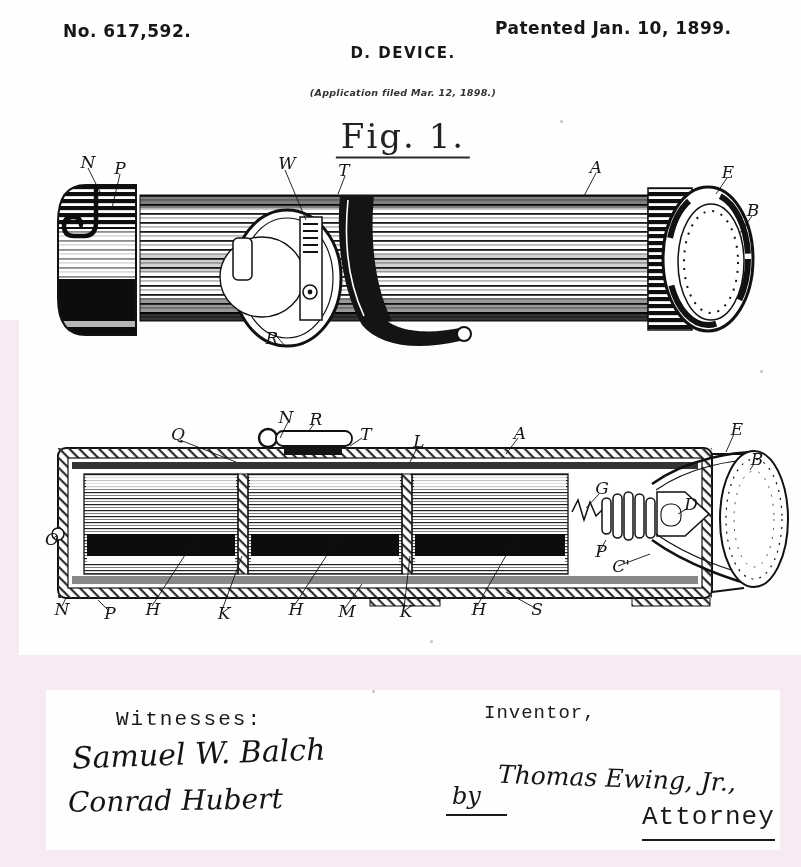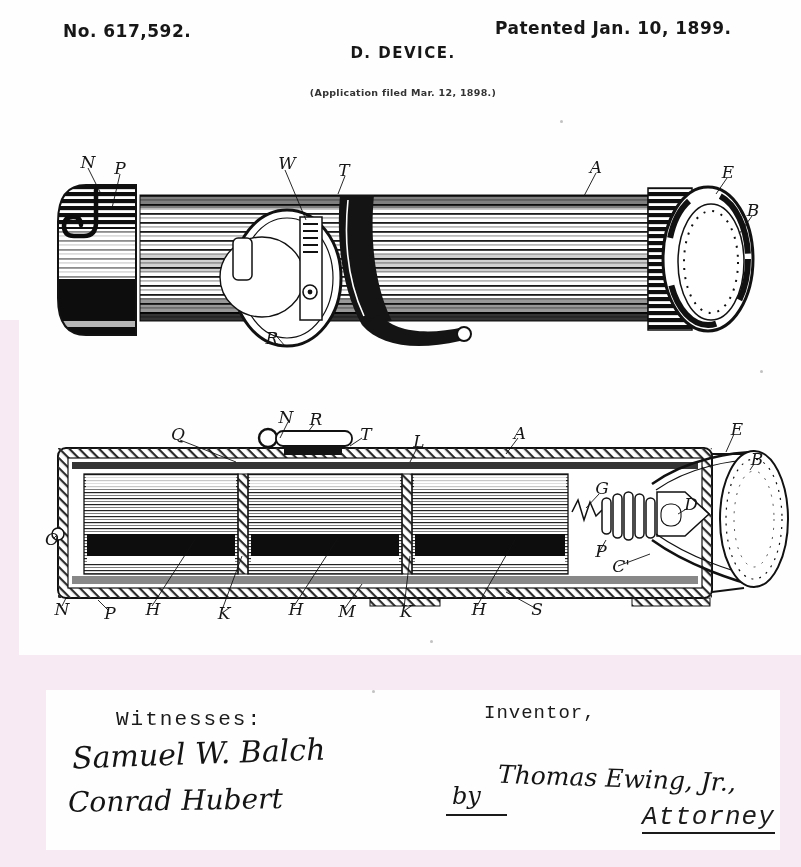--- a/index.html
+++ b/index.html
@@ -11,21 +11,21 @@
   #paper-main{left:0;top:0;width:801px;height:655px;}
   #pink-strip{position:absolute;left:0;top:320px;width:19px;height:335px;background:#f8eaf2;}
   #paper-sign{left:46px;top:690px;width:734px;height:160px;}
 
   .hdr{position:absolute;font-family:"DejaVu Sans",sans-serif;font-weight:bold;color:#171717;}
   #patent-number{left:63px;top:21px;font-size:17px;letter-spacing:.5px;}
   #patent-date{left:495px;top:18px;font-size:17px;letter-spacing:.5px;}
   .hdr-center{left:158px;width:490px;text-align:center;}
   #applicant-line{top:44px;font-size:15px;letter-spacing:1.5px;}
   #title-line{top:64px;font-size:14px;letter-spacing:1px;}
-  #application-line{top:87px;font-size:9.5px;letter-spacing:.3px;color:#333;font-weight:bold;}
+  #application-line{top:87px;font-size:9.5px;letter-spacing:.3px;color:#333;font-weight:bold;font-style:italic;}
 
   .fig-caption{position:absolute;transform:translate(-50%,-50%);
        font-family:"DejaVu Serif",serif;font-size:34px;letter-spacing:2px;color:#222;
        border-bottom:2px solid #2a2a2a;padding:0 5px 1px 5px;}
   #fig1-caption{left:403px;top:137px;}
   #fig2-caption{left:404px;top:395px;}
 
   .labels-layer{position:absolute;inset:0;pointer-events:none;}
   .ref-label{position:absolute;transform:translate(-50%,-50%);
        font-family:"DejaVu Serif",serif;font-style:italic;font-size:17px;color:#161616;}
@@ -37,38 +37,39 @@
   .sig{position:absolute;white-space:nowrap;}
   .typewrite{font-family:"Liberation Mono",monospace;color:#1b1b1b;}
   .script{font-family:"DejaVu Serif",serif;font-style:italic;color:#141414;}
   #witnesses-heading{left:30px;top:18px;font-size:21px;letter-spacing:2px;margin-left:40px;}
   #witness-1{left:26px;top:46px;font-size:30px;transform:rotate(-2deg);}
   #witness-2{left:22px;top:94px;font-size:28px;transform:rotate(-1deg);}
   #inventor-heading{left:438px;top:12px;font-size:19px;letter-spacing:1px;}
   #inventor-name{left:462px;top:46px;font-size:27px;font-style:italic;letter-spacing:1px;}
   #by-label{left:400px;top:92px;font-size:24px;border-bottom:2px solid #1a1a1a;padding:0 26px 4px 6px;}
   #attorney-signature{left:452px;top:74px;font-size:25px;transform:rotate(2deg);}
-  #attorney-title{left:596px;top:112px;font-size:26px;font-style:italic;letter-spacing:1px;
-       border-bottom:2px solid #1a1a1a;padding-bottom:0;}
+  #attorney-title{left:596px;top:112px;font-size:26px;letter-spacing:1px;
+       border-bottom:2px solid #1a1a1a;padding-bottom:7px;}
 
   .speck{position:absolute;width:3px;height:3px;border-radius:50%;background:#9a9a9a;opacity:.6;}
 </style>
 </head>
 <body>
 
 <div id="page">
 
   <div class="paper" id="paper-main"></div>
   <div id="pink-strip"></div>
 
   <div class="hdr" id="patent-number">No. 617,592.</div>
   <div class="hdr" id="patent-date">Patented Jan. 10, 1899.</div>
   <div class="hdr hdr-center" id="applicant-line">D. DEVICE.</div>
   <div class="hdr hdr-center" id="application-line">(Application filed Mar. 12, 1898.)</div>
 
+  <div class="fig-caption" id="fig1-caption">Fig. 1.</div>
 
   <svg id="fig1-svg" width="740" height="220" viewBox="0 0 740 220">
     <defs>
       <pattern id="f1-hstripes" width="10" height="9" patternUnits="userSpaceOnUse">
         <rect width="10" height="1.8" fill="#1b1b1b"></rect>
         <rect y="4.5" width="10" height="0.9" fill="#1b1b1b" opacity="0.6"></rect>
       </pattern>
       <pattern id="f1-capstripes" width="10" height="7" patternUnits="userSpaceOnUse">
         <rect width="10" height="4.4" fill="#0f0f0f"></rect>
         <rect y="4.4" width="10" height="2.6" fill="#ffffff"></rect>

